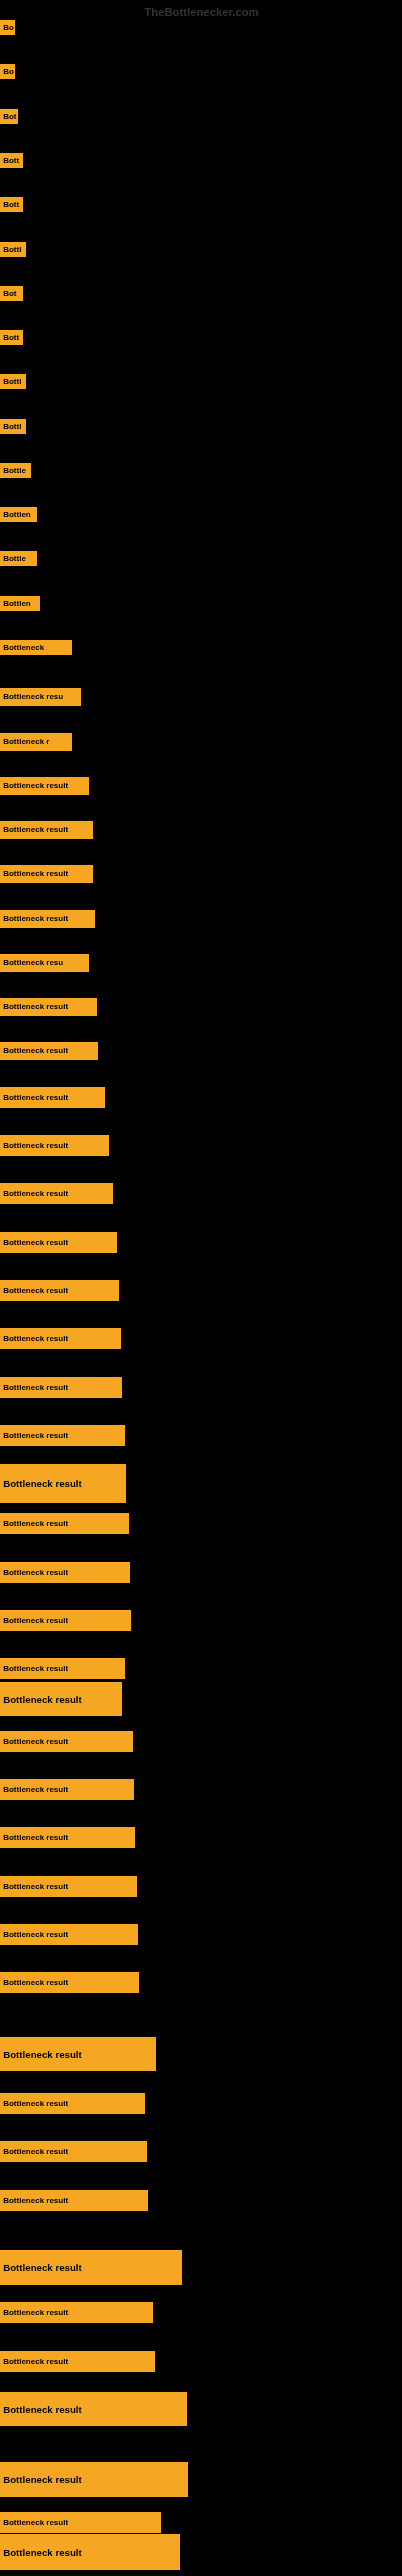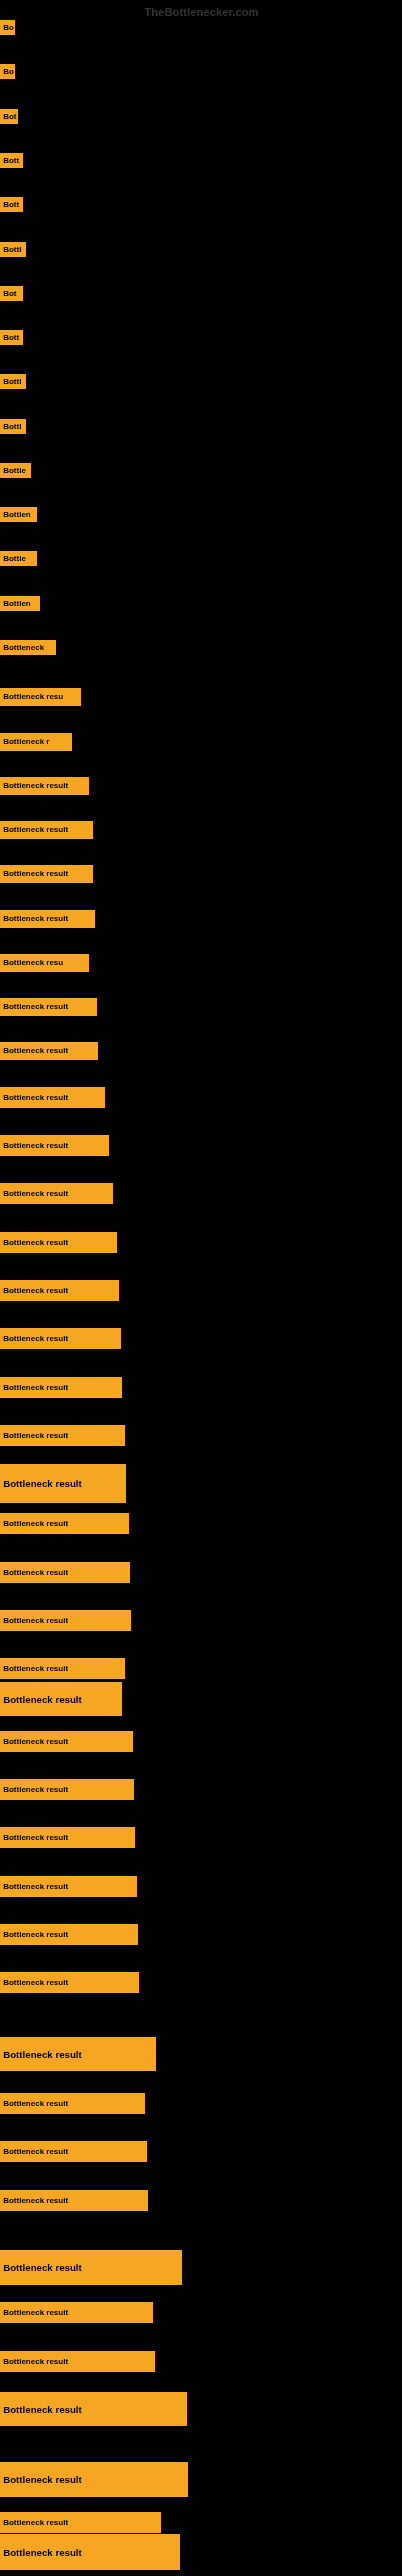--- a/index.html
+++ b/index.html
@@ -83,21 +83,21 @@
     <div class="bar-container" style="top: 507px;">
       <div class="bar" style="width: 37px; height: 14.5px; font-size: 8px;">Bottlen</div>
     </div>
     <div class="bar-container" style="top: 551px;">
       <div class="bar" style="width: 37px; height: 14.5px; font-size: 8px;">Bottle</div>
     </div>
     <div class="bar-container" style="top: 596px;">
       <div class="bar" style="width: 40px; height: 14.5px; font-size: 8px;">Bottlen</div>
     </div>
     <div class="bar-container" style="top: 640px;">
-      <div class="bar" style="width: 56px; height: 14.5px; font-size: 8px;">Bottleneck</div>
+      <div class="bar" style="width: 72px; height: 14.5px; font-size: 8px;">Bottleneck</div>
     </div>
     <div class="bar-container" style="top: 688px;">
       <div class="bar" style="width: 81px; height: 17.7px; font-size: 8px;">Bottleneck resu</div>
     </div>
     <div class="bar-container" style="top: 733px;">
       <div class="bar" style="width: 72px; height: 17.7px; font-size: 8px;">Bottleneck r</div>
     </div>
     <div class="bar-container" style="top: 777px;">
       <div class="bar" style="width: 89px; height: 17.7px; font-size: 8px;">Bottleneck result</div>
     </div>

